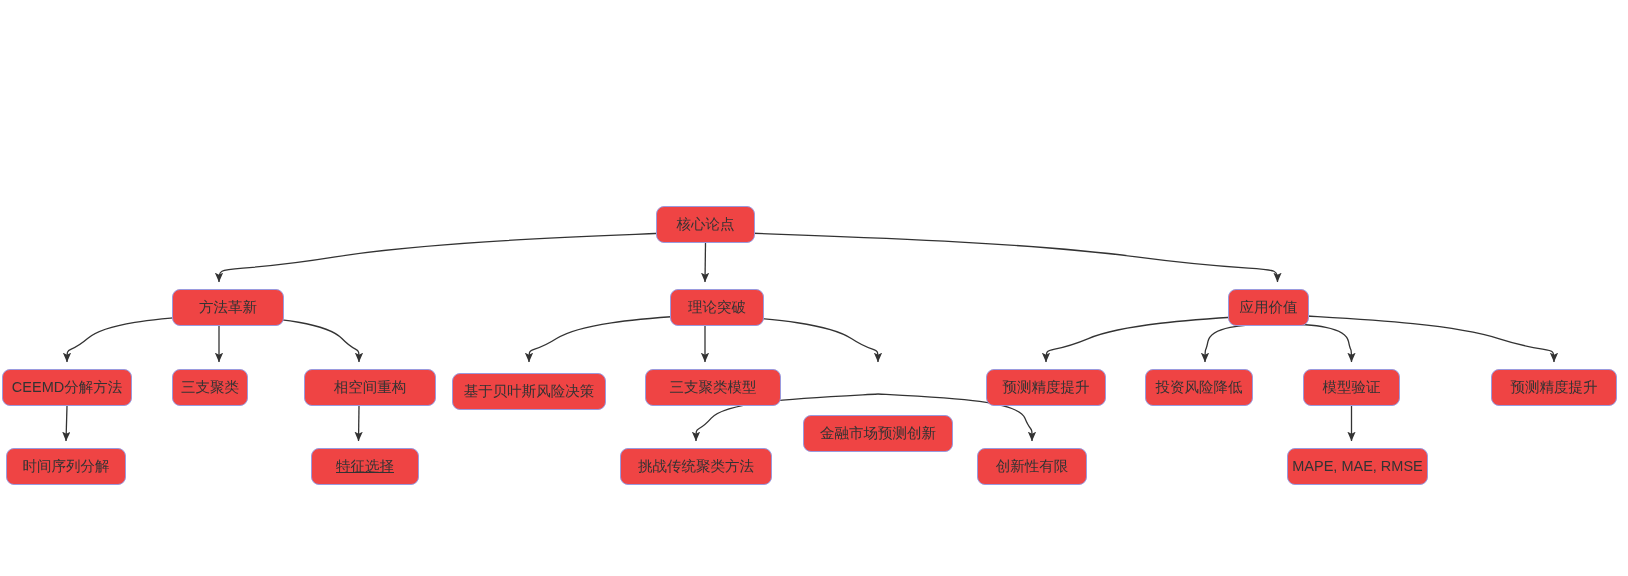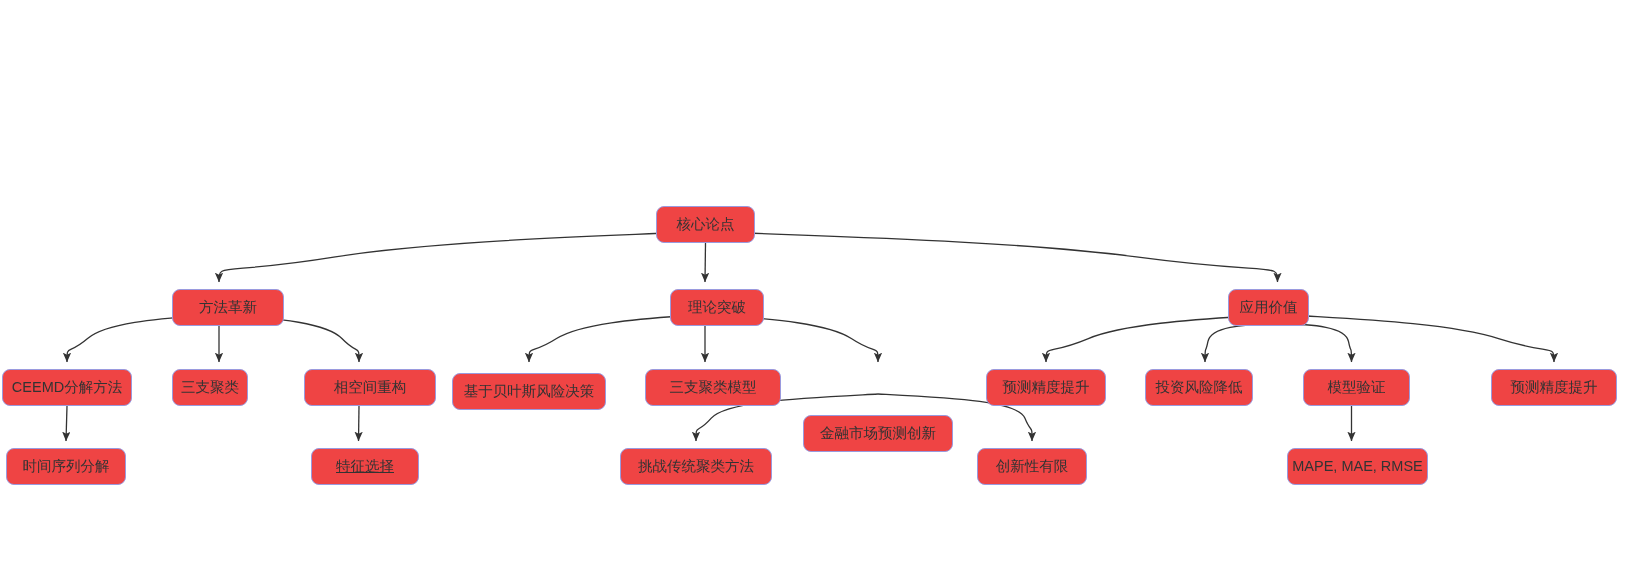--- a/index.html
+++ b/index.html
@@ -109,21 +109,21 @@
       </div>
       <div class="node" style="left: 803px; top: 369px; width: 150px; margin-top: 46px;">
         <span class="node-label">金融市场预测创新</span>
       </div>
       <div class="node" style="left: 986px; top: 369px; width: 120px;">
         <span class="node-label">预测精度提升</span>
       </div>
       <div class="node" style="left: 1145px; top: 369px; width: 108px;">
         <span class="node-label">投资风险降低</span>
       </div>
-      <div class="node" style="left: 1303px; top: 369px; width: 107px;">
+      <div class="node" style="left: 1303px; top: 369px; width: 97px;">
         <span class="node-label">模型验证</span>
       </div>
       <div class="node" style="left: 1491px; top: 369px; width: 126px;">
         <span class="node-label">预测精度提升</span>
       </div>
       <div class="node" style="left: 6px; top: 448px; width: 120px;">
         <span class="node-label">时间序列分解</span>
       </div>
       <div class="node" style="left: 311px; top: 448px; width: 108px; text-decoration: underline;">
         <span class="node-label">特征选择</span>

